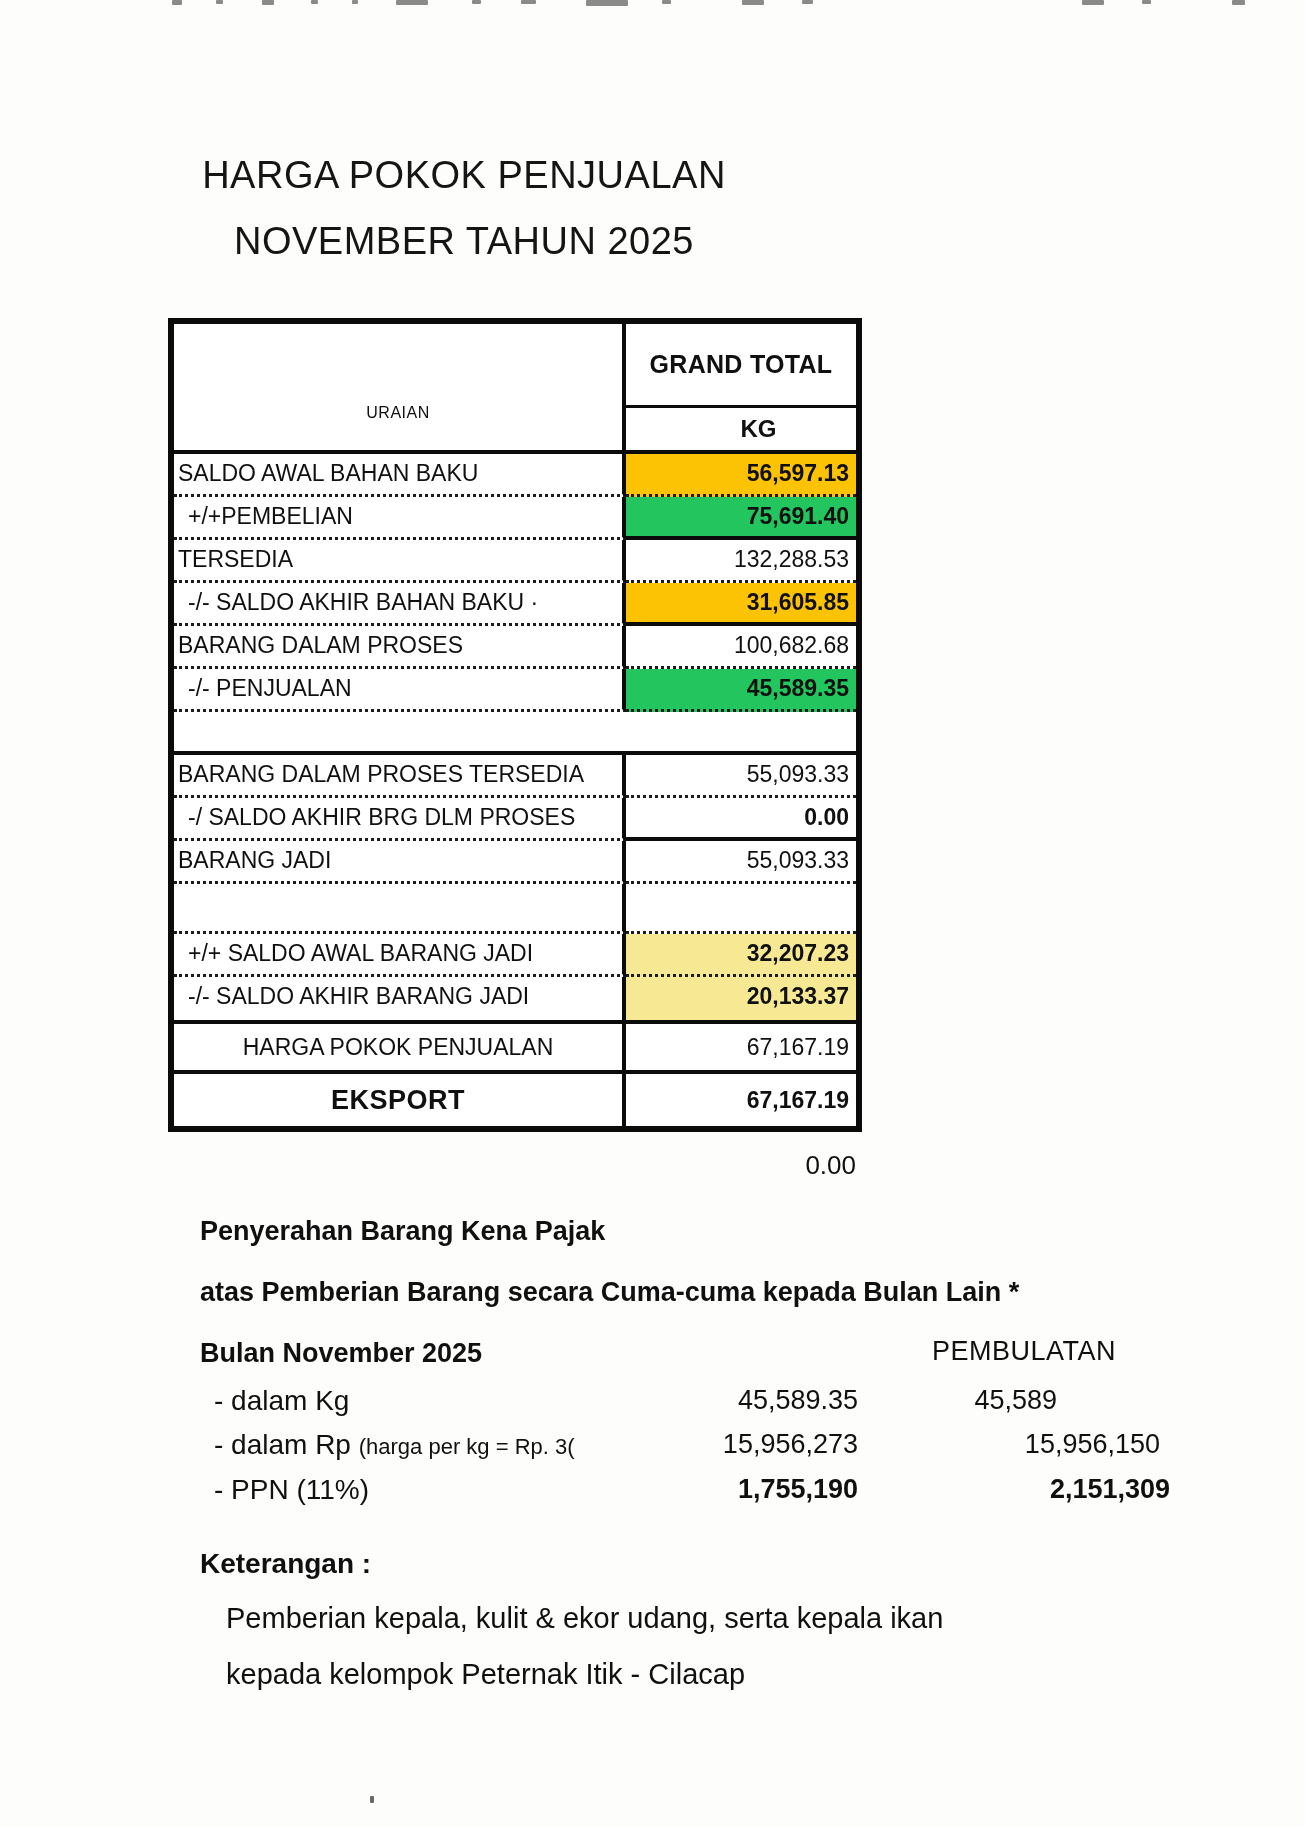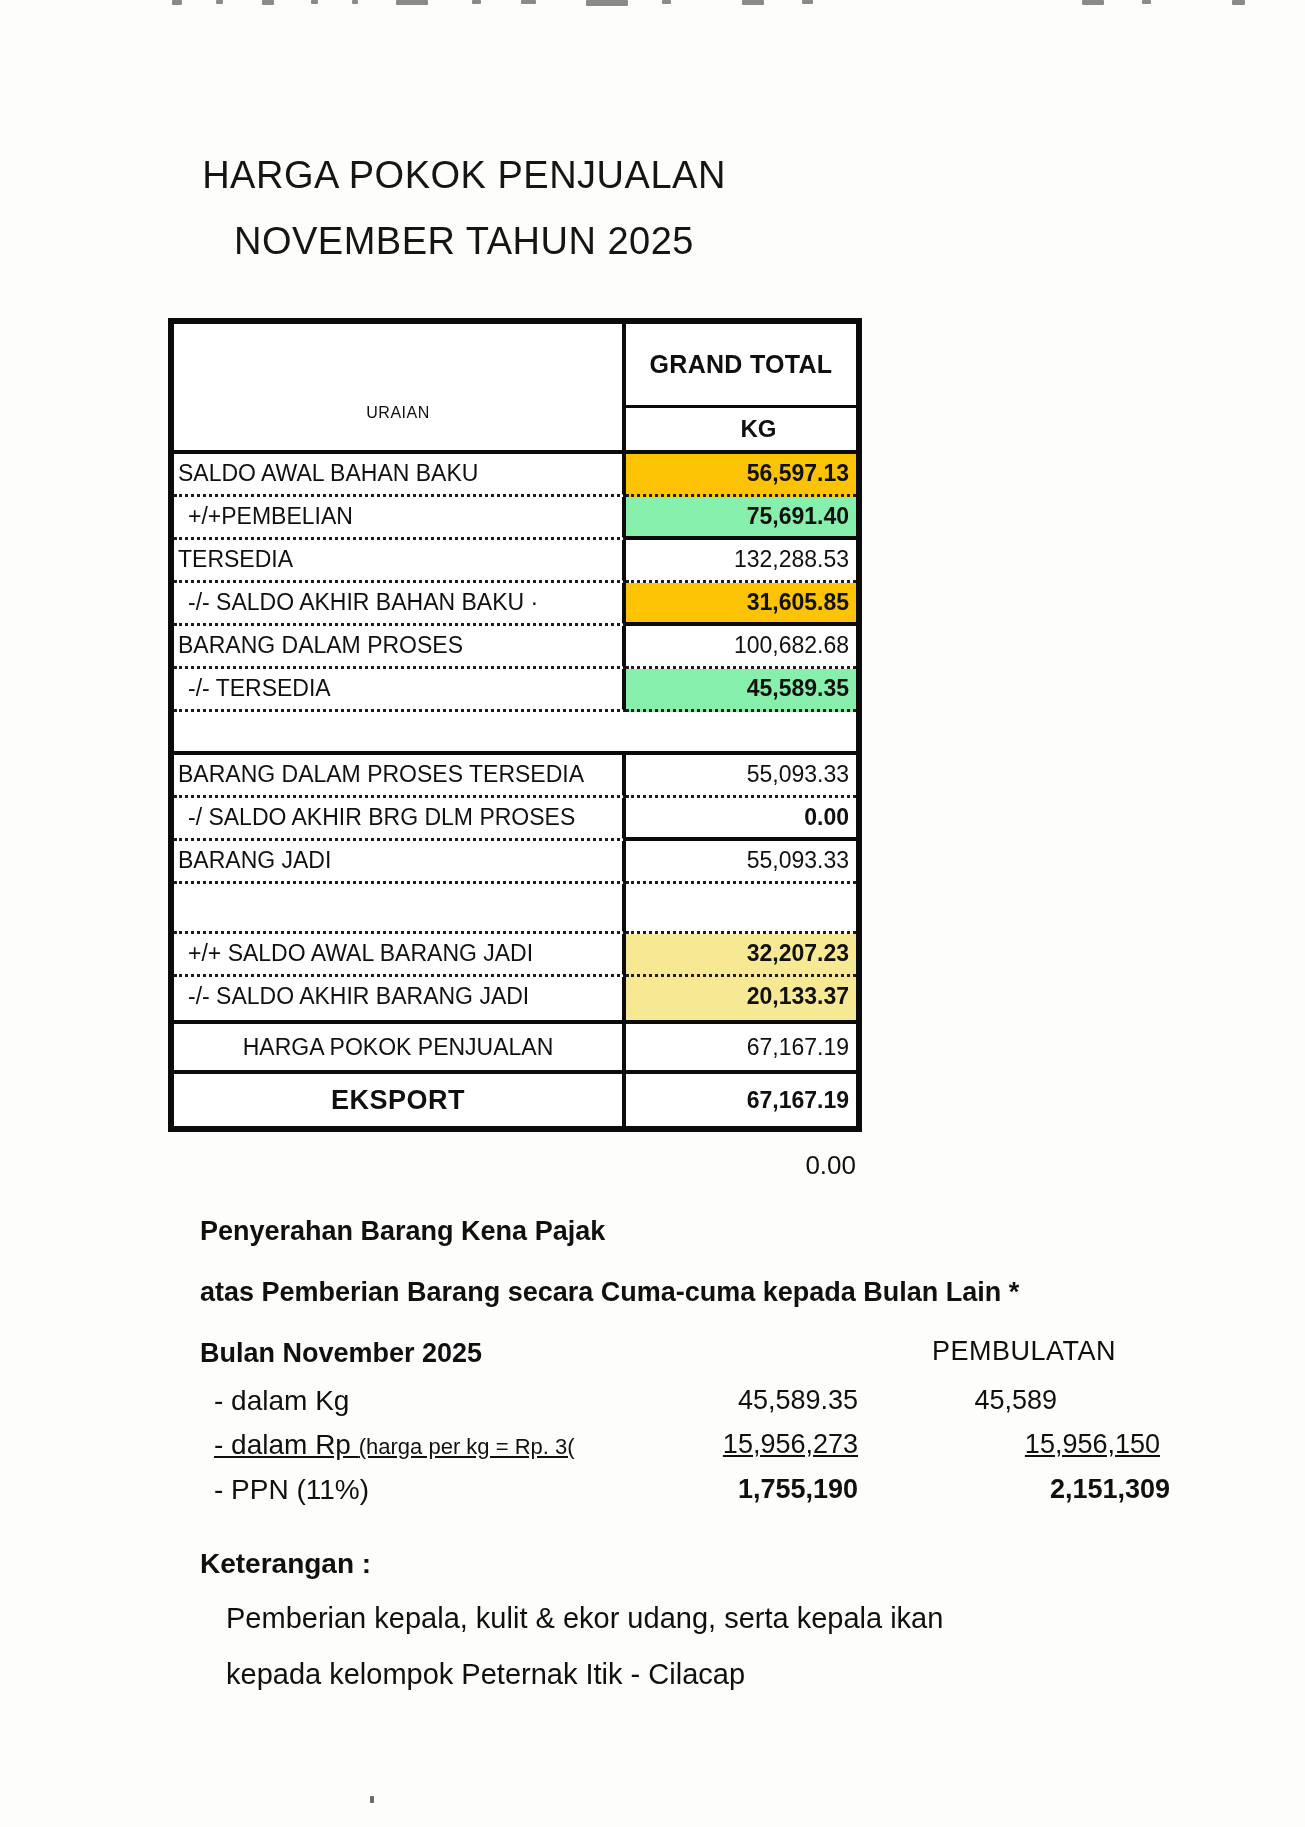--- a/index.html
+++ b/index.html
@@ -49,21 +49,21 @@
   }
   .trow.indent .lbl{padding-left:14px;}
   .trow .val{
     flex:1;box-sizing:border-box;border-bottom:3px dotted #1c1c1c;
     font-size:23px;line-height:39px;text-align:right;padding-right:7px;
     white-space:nowrap;
   }
   .trow.v-solid .val{border-bottom:4px solid #0b0b0b;}
   .trow.last .lbl,.trow.last .val{border-bottom:none;}
   .trow.v-gold .val{background:#fbc303;}
-  .trow.v-blue .val{background:#86efac;padding-left:16px;}
+  .trow.v-blue .val{background:#22c55e;padding-left:16px;}
   .trow.v-cream .val{background:#f7e994;}
   .trow.v-bold .val{font-weight:bold;}
   .tfoot-row{display:flex;border-top:4px solid #0b0b0b;}
   .tfoot-row .lbl-c{
     width:452px;box-sizing:border-box;border-right:4px solid #0b0b0b;
     text-align:center;white-space:nowrap;
   }
   .tfoot-row .valf{
     flex:1;text-align:right;padding-right:7px;box-sizing:border-box;white-space:nowrap;
   }
@@ -83,21 +83,21 @@
   .tl2{top:1277px;}
   .tl3{top:1338px;}
   .pembulatan{
     position:absolute;left:932px;top:1336px;font-size:27px;letter-spacing:.5px;
   }
   .tax-item-label{position:absolute;left:214px;font-size:28px;white-space:nowrap;}
   .tax-item-note{font-size:22px;}
   .tax-item-val{position:absolute;left:600px;width:258px;text-align:right;font-size:27px;white-space:nowrap;}
   .tax-item-round{position:absolute;text-align:right;font-size:27px;white-space:nowrap;}
   .ti-a{top:1385px;}
-  .ti-b{top:1429px;text-decoration:underline;}
+  .ti-b{top:1429px;}
   .ti-c{top:1474px;}
   .bold{font-weight:bold;}
   .round-a{left:880px;width:177px;}
   .round-b{left:880px;width:280px;}
   .round-c{left:880px;width:290px;}
   
   .remark-head{position:absolute;left:200px;top:1548px;font-size:28px;font-weight:bold;}
   .remark-line{position:absolute;left:226px;font-size:29px;white-space:nowrap;}
   .rl1{top:1602px;}
   .rl2{top:1658px;}
@@ -152,21 +152,21 @@
   </div>
   <div class="trow v-gold v-bold v-solid indent">
     <div class="lbl">-/- SALDO AKHIR BAHAN BAKU ·</div>
     <div class="val">31,605.85</div>
   </div>
   <div class="trow">
     <div class="lbl">BARANG DALAM PROSES</div>
     <div class="val">100,682.68</div>
   </div>
   <div class="trow v-blue v-bold indent">
-    <div class="lbl">-/- TERSEDIA</div>
+    <div class="lbl">-/- PENJUALAN</div>
     <div class="val">45,589.35</div>
   </div>
   <div class="trow v-solid indent">
     <div class="val"></div>
   </div>
   <div class="trow">
     <div class="lbl">BARANG DALAM PROSES TERSEDIA</div>
     <div class="val">55,093.33</div>
   </div>
   <div class="trow v-bold v-solid indent">

